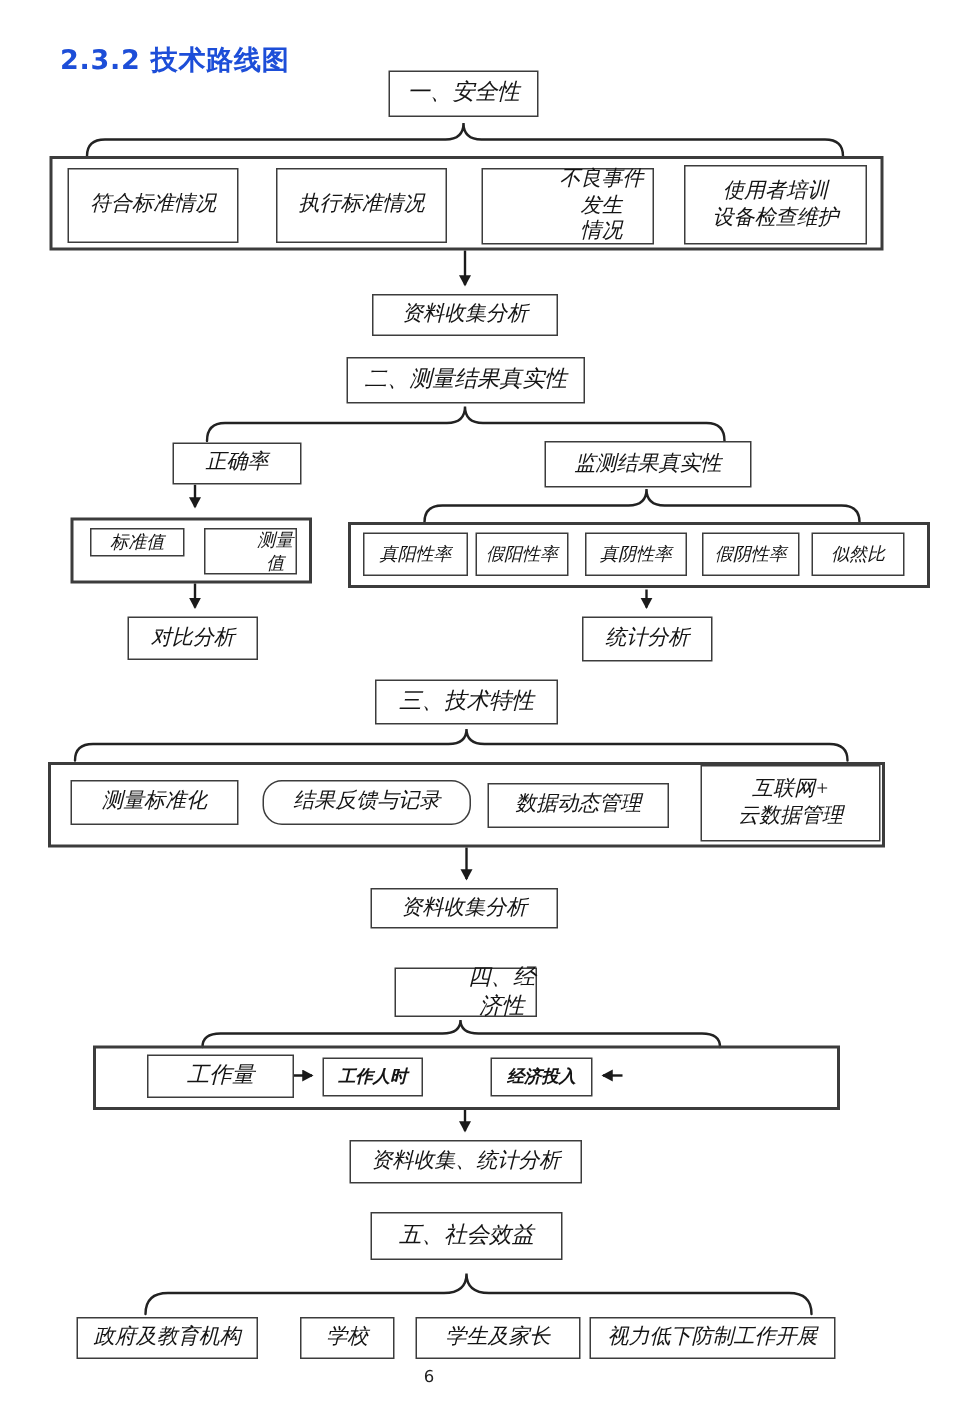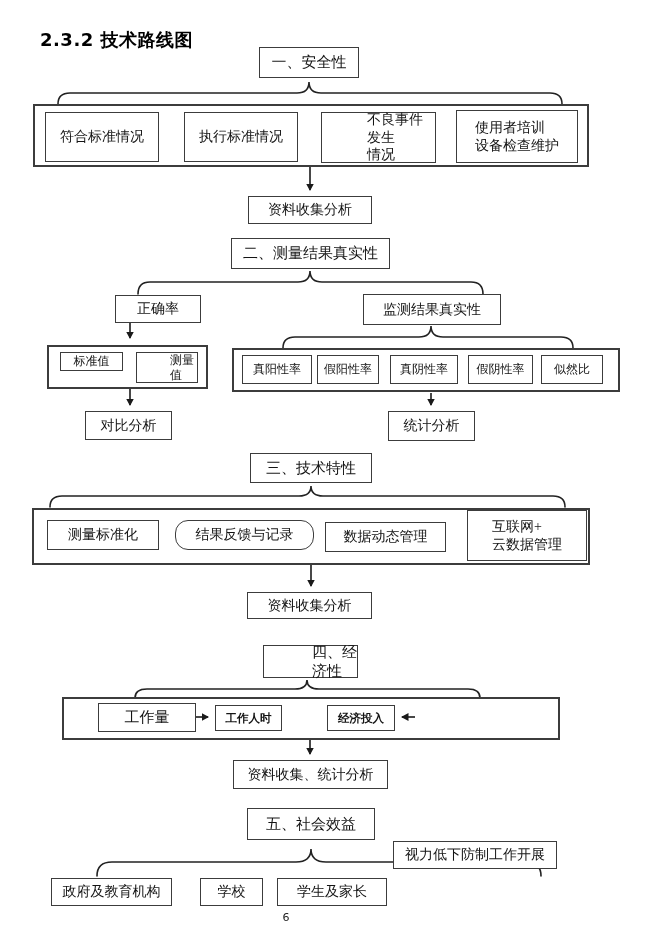--- a/index.html
+++ b/index.html
@@ -6,30 +6,30 @@
   .page{
     position:relative;
     width:653px;height:937px;
     background:#ffffff;
     font-family:"Liberation Serif","DejaVu Sans",serif;
     color:#1a1a1a;
     overflow:hidden;
   }
   .heading{
     position:absolute;left:40px;top:28px;
-    font-size:18px;font-weight:bold;color:#000000;
+    font-size:18px;font-weight:bold;color:#1d4ed8;
     letter-spacing:0.5px;
     font-family:"DejaVu Sans","Liberation Sans",sans-serif;
   }
   .box{
     position:absolute;box-sizing:border-box;
     border:1.5px solid #3c3c3c;background:#ffffff;
     display:flex;align-items:center;justify-content:center;
-    text-align:left;white-space:pre-line;
-    font-size:14px;line-height:1.25;color:#141414;
+    text-align:center;white-space:pre-line;
+    font-size:14px;line-height:1.25;color:#141414;font-style:italic;
   }
   .group{
     position:absolute;box-sizing:border-box;
     border:2px solid #3c3c3c;background:transparent;
   }
   .section-title{font-size:15px;}
   .small{font-size:12px;}
   .tiny{font-size:11.5px;font-weight:bold;}
   .wire{position:absolute;left:0;top:0;pointer-events:none;}
   .page-number{
@@ -125,16 +125,16 @@
   <div class="group" style="left:62px;top:697px;width:498px;height:43px;"></div>
   <div class="box section-title" style="left:98px;top:703px;width:98px;height:29px;">工作量</div>
   <div class="box tiny" style="left:215px;top:705px;width:67px;height:26px;">工作人时</div>
   <div class="box tiny" style="left:327px;top:705px;width:68px;height:26px;">经济投入</div>
   <div class="box" style="left:233px;top:760px;width:155px;height:29px;">资料收集、统计分析</div>
 
   <div class="box section-title" style="left:247px;top:808px;width:128px;height:32px;">五、社会效益</div>
   <div class="box" style="left:51px;top:878px;width:121px;height:28px;">政府及教育机构</div>
   <div class="box" style="left:200px;top:878px;width:63px;height:28px;">学校</div>
   <div class="box" style="left:277px;top:878px;width:110px;height:28px;">学生及家长</div>
-  <div class="box" style="left:393px;top:841px;width:164px;height:28px;">视力低下防制工作开展</div>
+  <div class="box" style="left:393px;top:878px;width:164px;height:28px;">视力低下防制工作开展</div>
 
   <div class="page-number">6</div>
 </div>
 
 </body></html>

